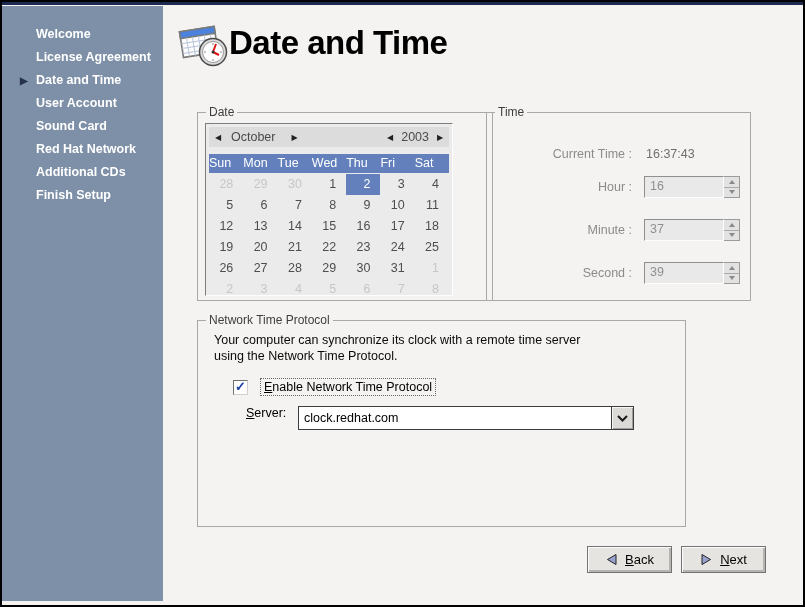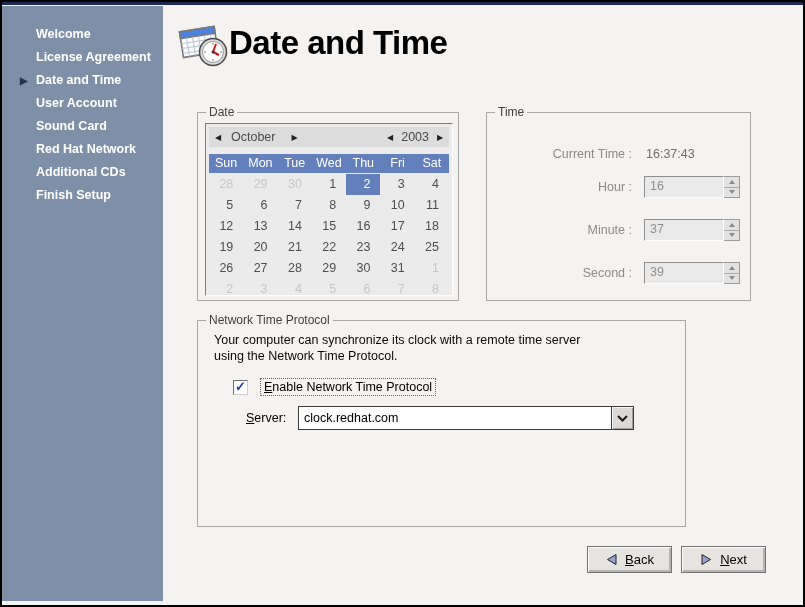--- a/index.html
+++ b/index.html
@@ -22,38 +22,38 @@
   .header-icon { position:absolute; left:13px; top:18px; }
   .page-title { position:absolute; left:66px; top:22px; font-size:33px; font-weight:bold;
                 color:#000; letter-spacing:-0.5px; }
   .subtitle { position:absolute; left:22px; top:77px; font-size:12.5px; color:#111; }
 
   
   .frame { position:absolute; border:1px solid #a8a8a8; }
   .frame-label { position:absolute; top:-8px; left:8px; background:#f4f3f1;
                  padding:0 3px; font-size:12px; color:#3e3e3e; white-space:nowrap; }
 
-  .frame-date { left:34px; top:110px; width:262px; height:189px; }
+  .frame-date { left:34px; top:110px; width:296px; height:189px; }
   .frame-time { left:323px; top:110px; width:265px; height:189px; }
   .frame-ntp  { left:34px; top:318px; width:489px; height:207px; }
 
   
   .calendar { position:absolute; left:7px; top:10px; width:248px; height:173px;
               background:#ebebeb; border:1px solid; border-color:#7d7d7d #fdfdfd #fdfdfd #7d7d7d;
               padding:3px; }
   .cal-nav { height:20px; background:#dcdcdc; display:flex; align-items:center;
              font-size:12.5px; color:#4a4a4a; }
   .cal-arrow { width:18px; text-align:center; font-size:8px; color:#222; cursor:default; }
   .cal-month { margin-left:4px; }
   .cal-month-next { margin-left:10px; }
   .cal-spacer { flex:1; }
   .cal-year { margin:0 2px; }
   .cal-days { display:grid; grid-template-columns:repeat(7,1fr); background:#6380bd;
               color:#fff; height:19px; margin-top:7px; font-size:12.5px; line-height:19px;
-              text-align:center; }
+              }
   .cal-grid { display:grid; grid-template-columns:repeat(7,1fr); grid-auto-rows:21px;
               font-size:12.5px; color:#4e4e4e; margin-top:1px; }
   .cal-cell { text-align:right; padding-right:10px; line-height:21px; }
   .cal-cell.dim { color:#c7c7c7; }
   .cal-cell.sel { background:#6380bd; color:#fff; }
 
   
   .time-row { position:absolute; left:0; right:10px; height:22px; display:flex;
               align-items:center; }
   .time-label { width:145px; text-align:right; font-size:12.5px; color:#8b8b8b; }
@@ -75,21 +75,21 @@
   .ntp-desc { position:absolute; left:16px; top:11px; font-size:12.5px; color:#0a0a0a;
               line-height:16px; }
   .check-row { position:absolute; left:35px; top:57px; display:flex; align-items:center; }
   .checkbox { width:15px; height:15px; background:#fff; border:1px solid;
               border-color:#6f6f6f #cfcfcf #cfcfcf #6f6f6f; display:flex;
               align-items:center; justify-content:center; }
   .checkmark { color:#1d3fa8; font-size:13px; font-weight:bold; line-height:13px;
                margin-top:-2px; }
   .check-label { margin-left:12px; border:1px dotted #666; padding:1px 3px;
                  font-size:12.5px; color:#000; }
-  .server-row { position:absolute; left:48px; top:85px; display:flex; align-items:center; }
+  .server-row { position:absolute; left:48px; top:85px; display:flex; align-items:flex-start; }
   .server-label { font-size:12.5px; color:#000; width:52px; }
   .combo { display:flex; width:336px; height:24px; }
   .combo-field { flex:1; background:#fff; border:1px solid #3c3c3c; border-right:none;
                  font-size:12.5px; line-height:22px; padding-left:5px; color:#000; }
   .combo-btn { width:23px; background:#dbdad7; border:1px solid #3c3c3c;
                box-shadow:inset 1px 1px 0 #f6f6f6, inset -1px -1px 0 #9f9f9f;
                display:flex; align-items:center; justify-content:center; }
 
   
   .btn { position:absolute; top:544px; width:85px; height:27px; background:#e5e4e1;

